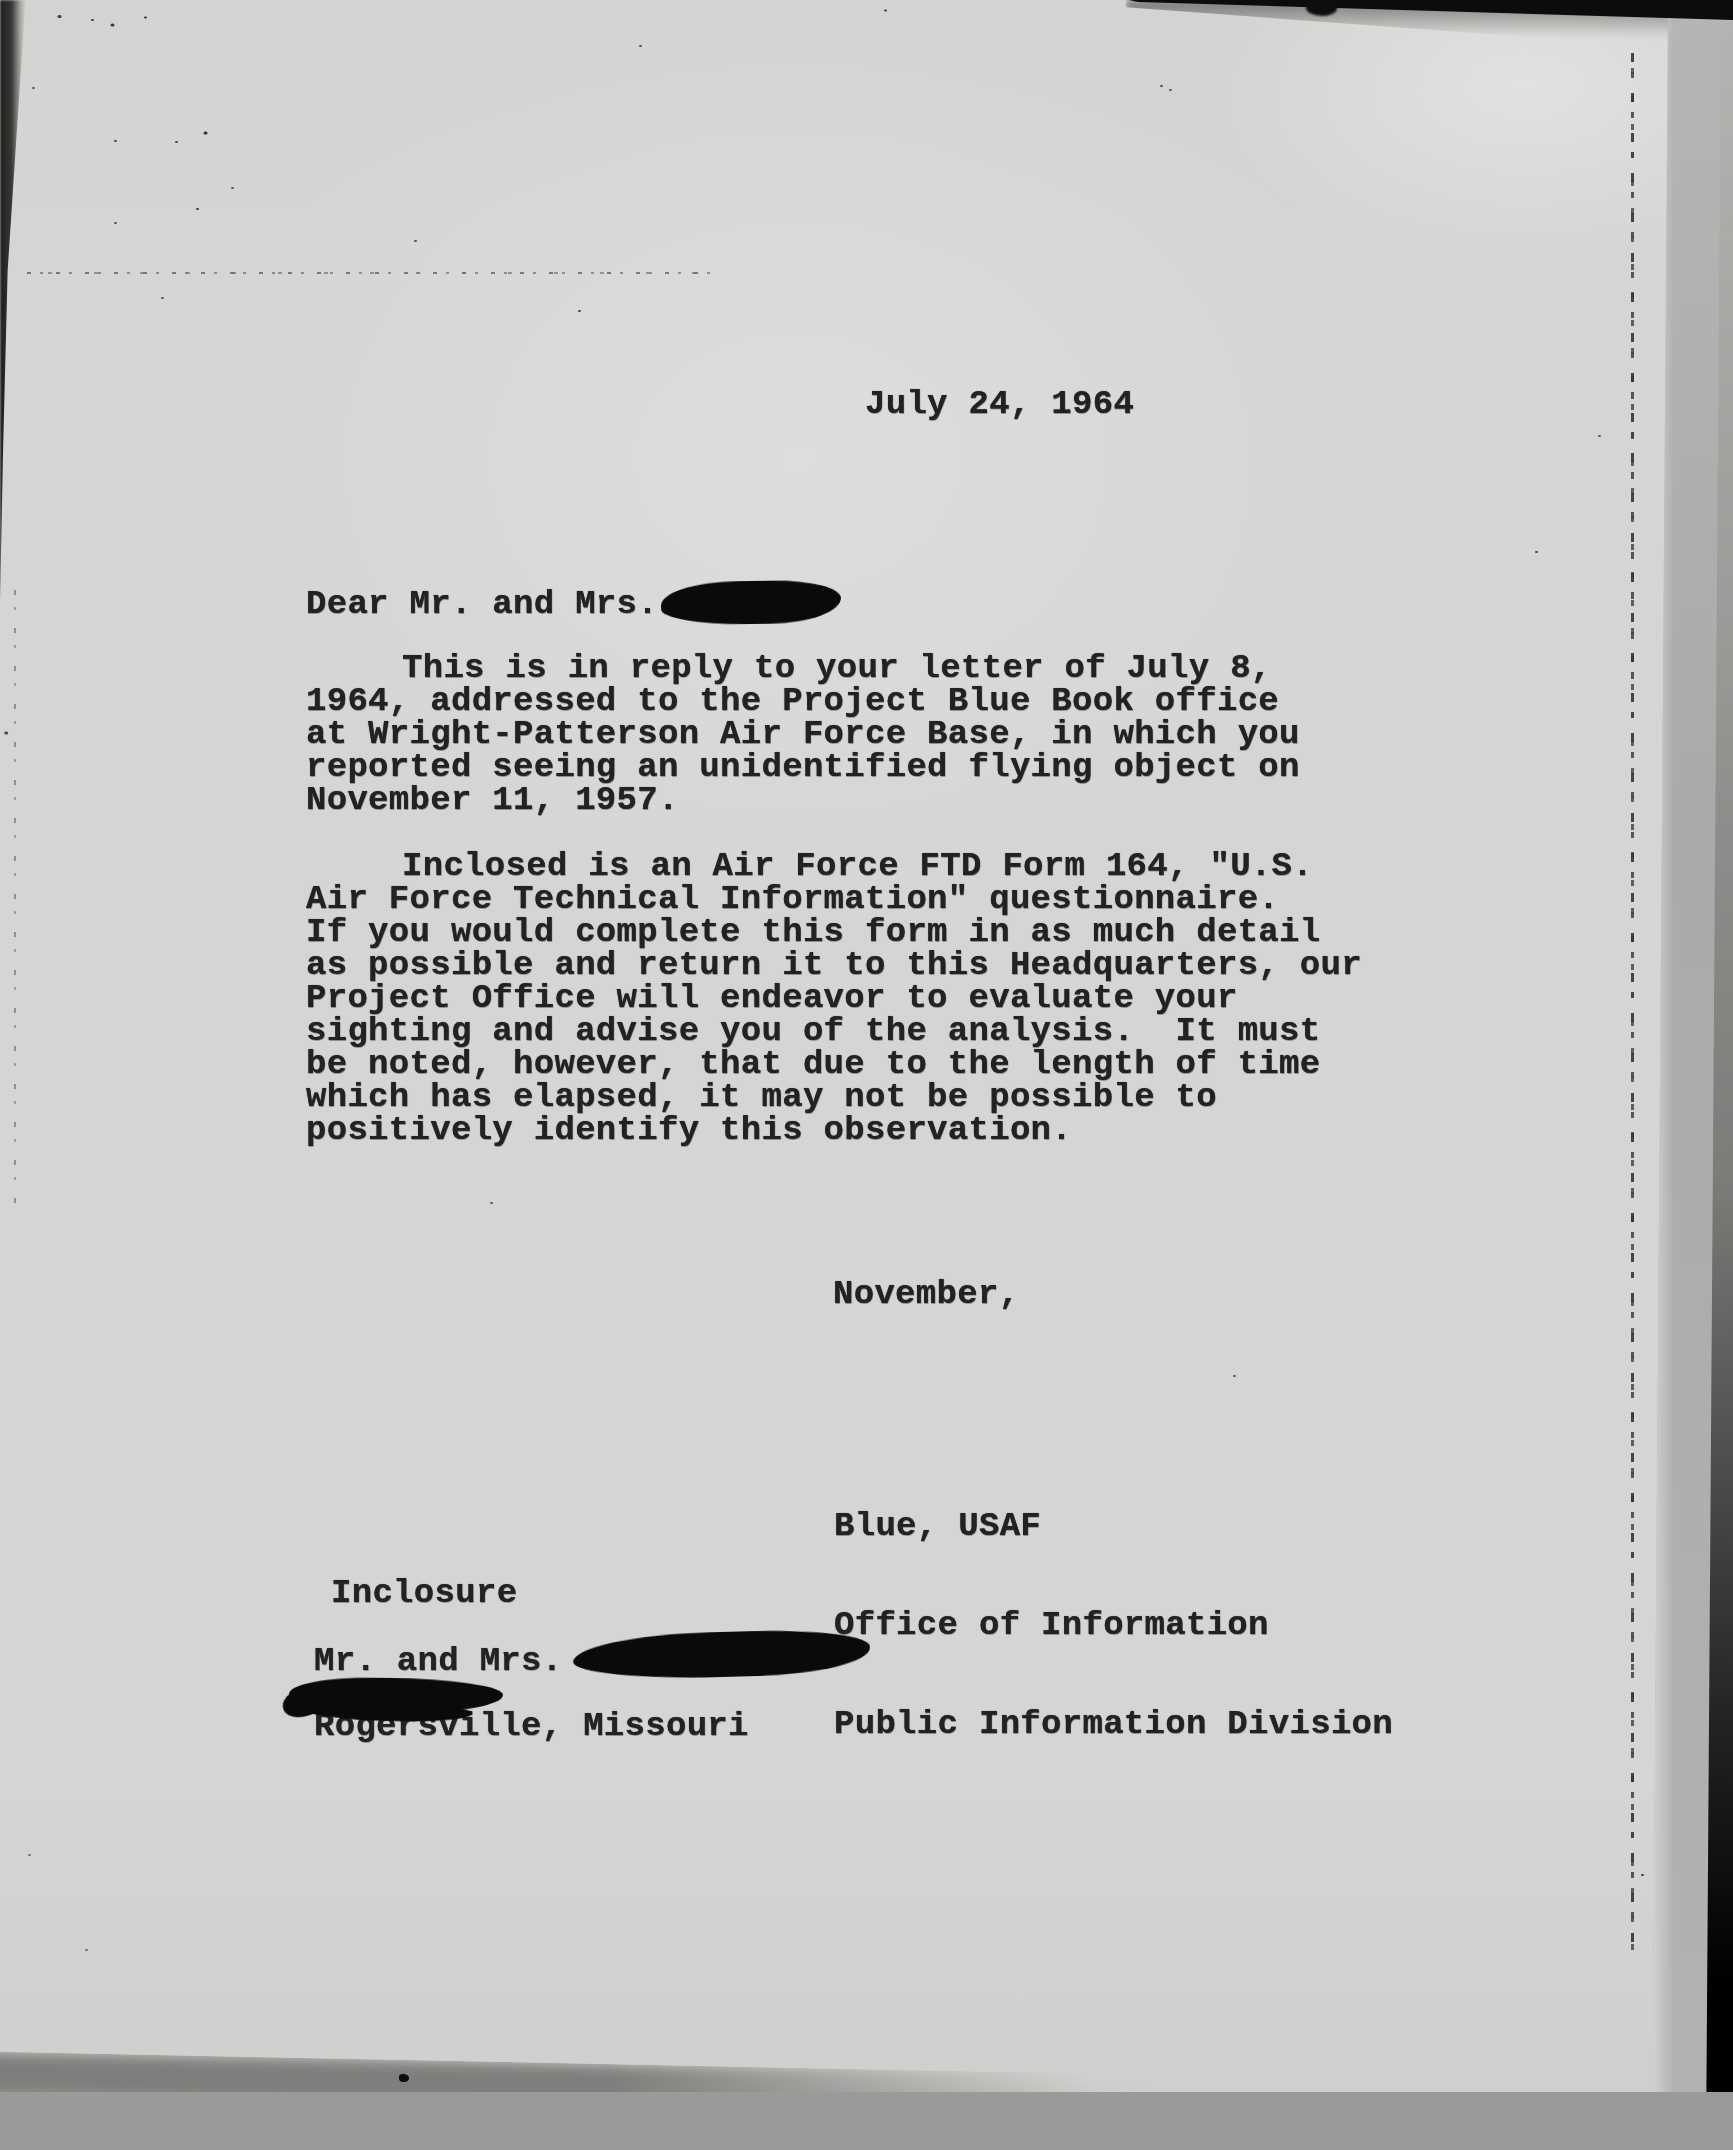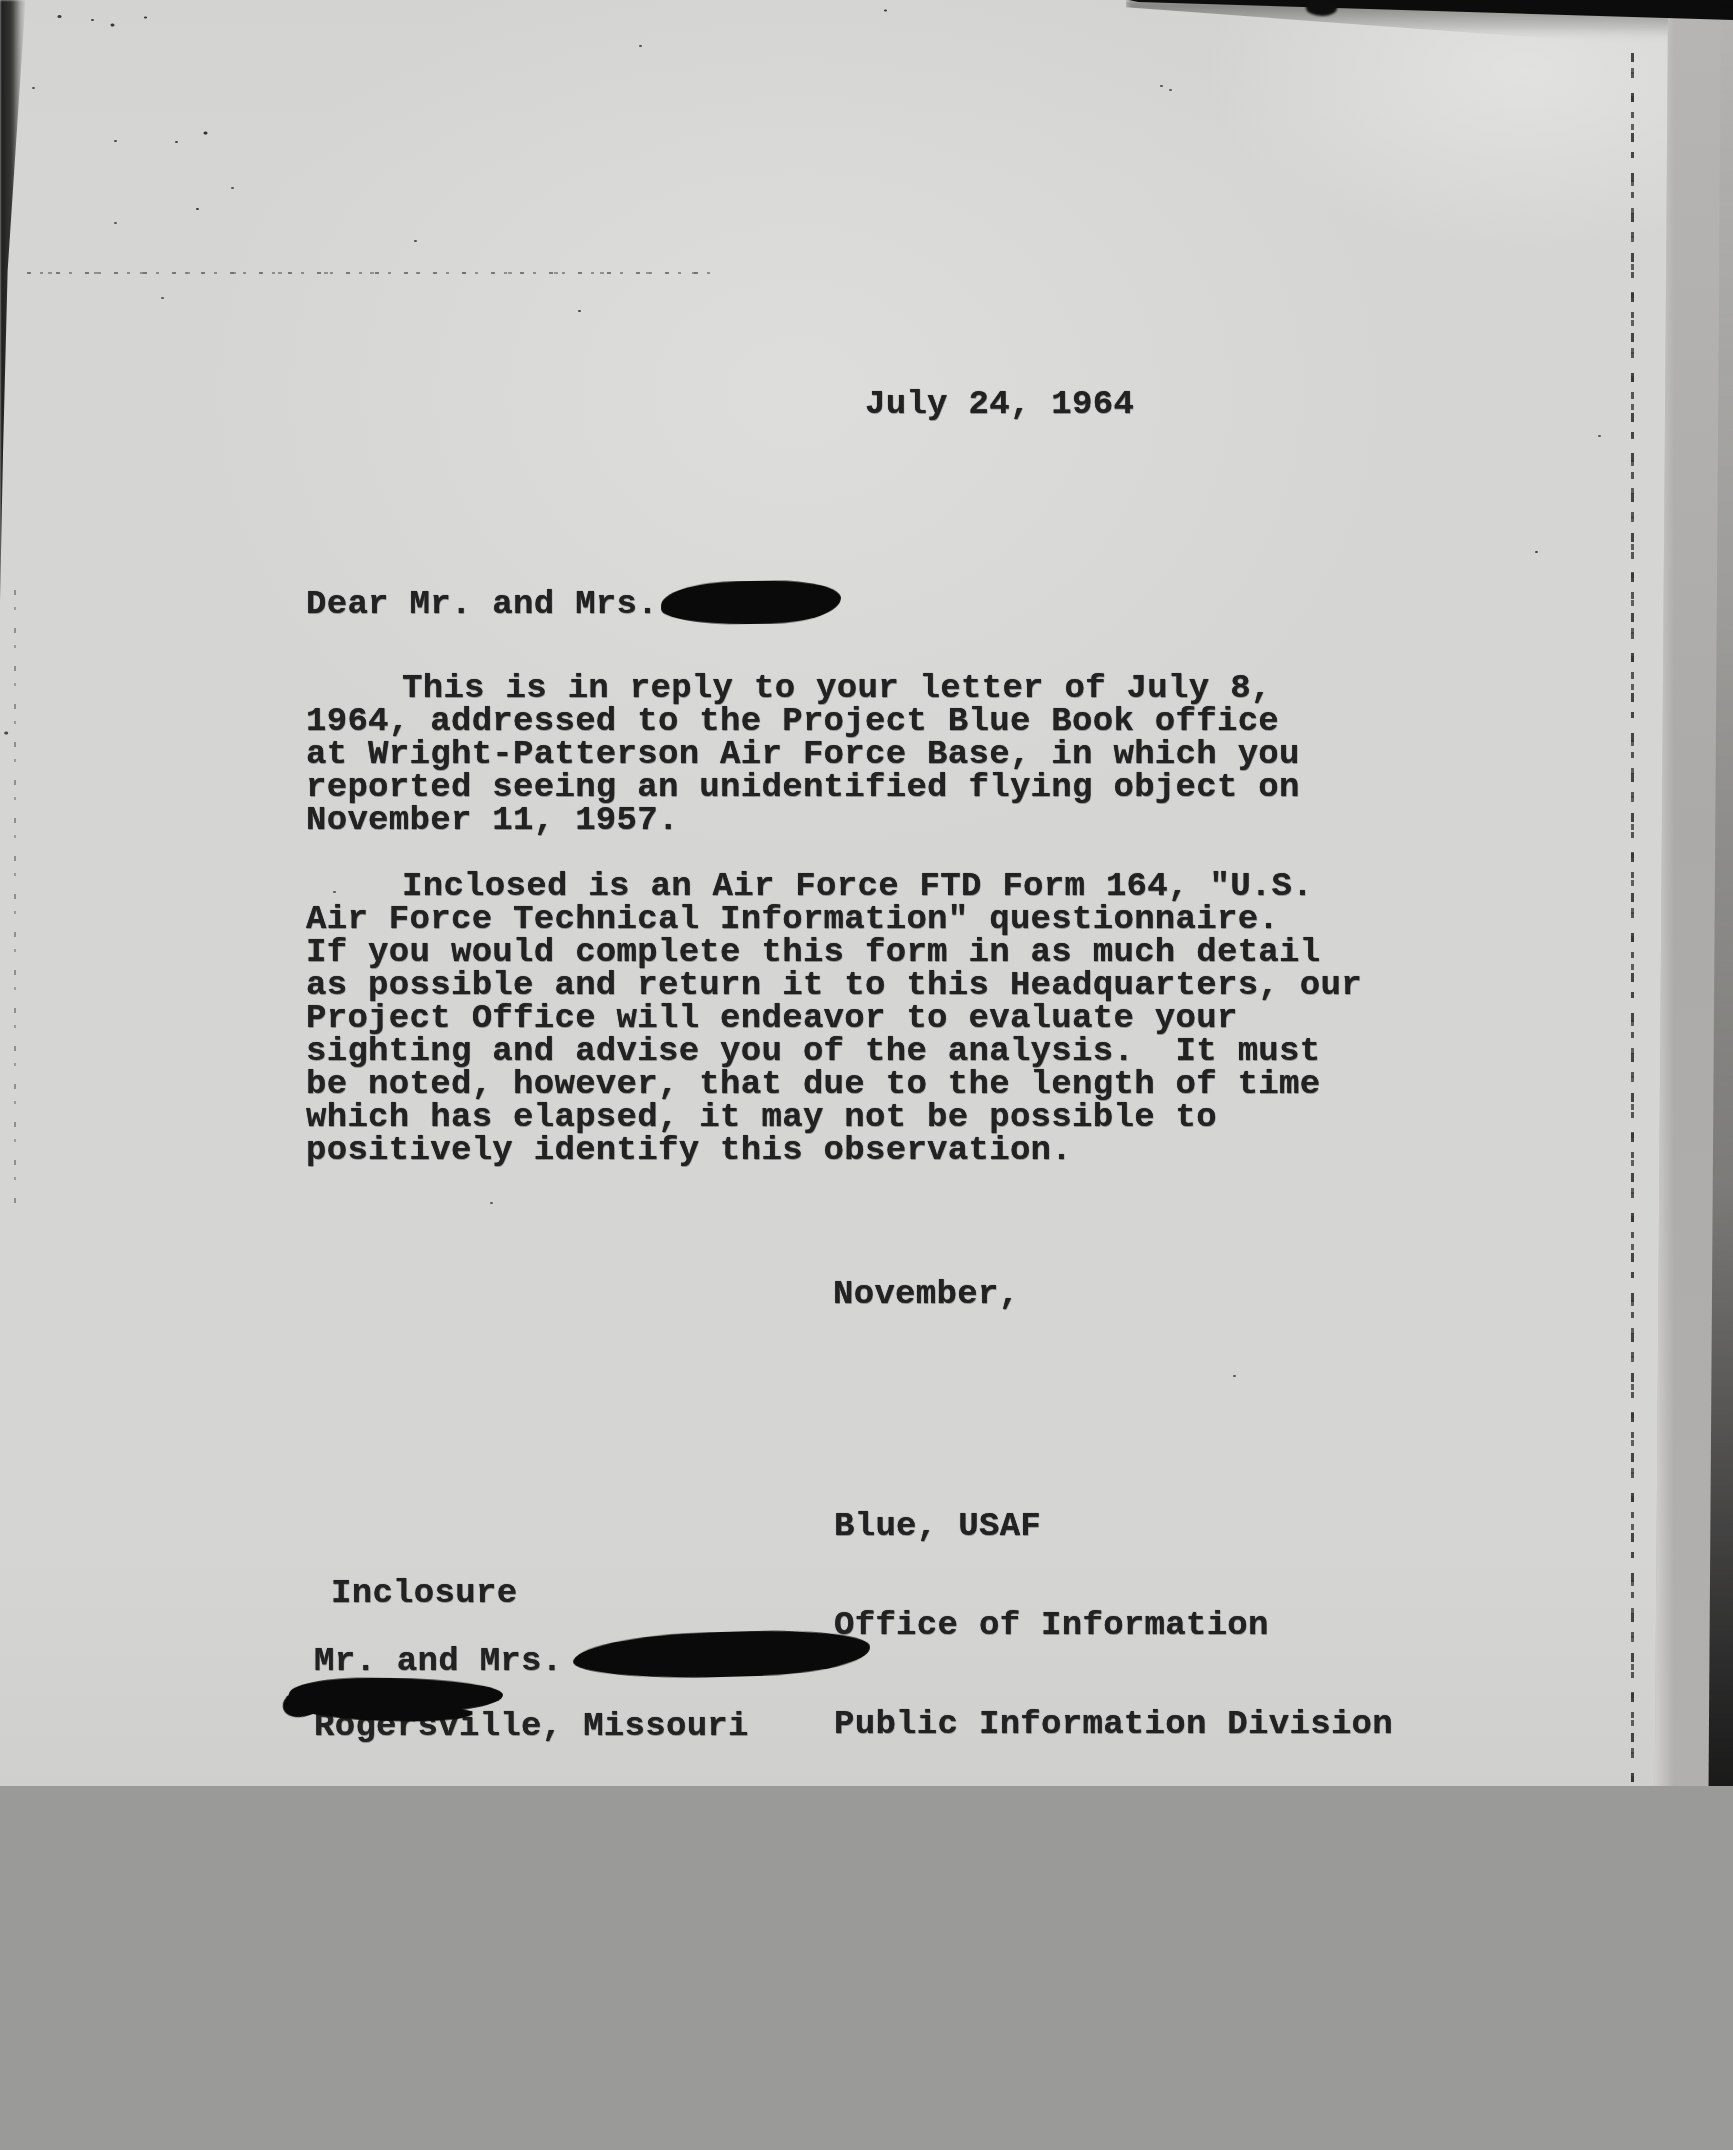--- a/index.html
+++ b/index.html
@@ -1,38 +1,38 @@
 <!DOCTYPE html>
 <html style="font-size:7.6px"><head>
 <meta charset="utf-8">
 <style>
   html,body{margin:0;padding:0;background:#9a9a98;}
   #page{
     position:relative;
-    width:1733px;height:1786px;
+    width:1733px;height:2092px;
     overflow:hidden;
     background:
       radial-gradient(851px 662px at 46% 22%, rgba(224,224,222,.75), rgba(224,224,222,0) 70%),
       radial-gradient(426px 236px at 88% 4%, rgba(229,229,227,.8), rgba(229,229,227,0) 75%),
       linear-gradient(to bottom, rgba(205,205,203,.25), rgba(205,205,203,0) 10%, rgba(205,205,203,0) 86%, rgba(196,196,194,.35) 100%),
       #d5d5d3;
     font-family:"Liberation Mono","DejaVu Sans Mono",monospace;
   }
   .txt{
     position:absolute;
     white-space:pre;
     font-weight:700;
     font-size:34px;
     line-height:33px;
     letter-spacing:0.3px;
     color:#222;
     text-shadow:0 0 0.9px rgba(30,30,30,.75), 0.5px 0.5px 0.5px rgba(40,40,40,.35);
     z-index:4;
   }
-  .para{text-indent:96px;margin-top:20px;}
+  .para{text-indent:96px;}
   .redaction{
     position:absolute;
     background:#0a0a0a;
     z-index:5;
     filter:blur(0.7px);
   }
   
   .left-wedge{
     position:absolute;left:0;top:0;width:25.5px;height:601px;z-index:2;
     background:linear-gradient(to right,#1c1c1c 0%,#383836 45%,rgba(100,100,98,.4) 78%,rgba(100,100,98,0) 100%);

